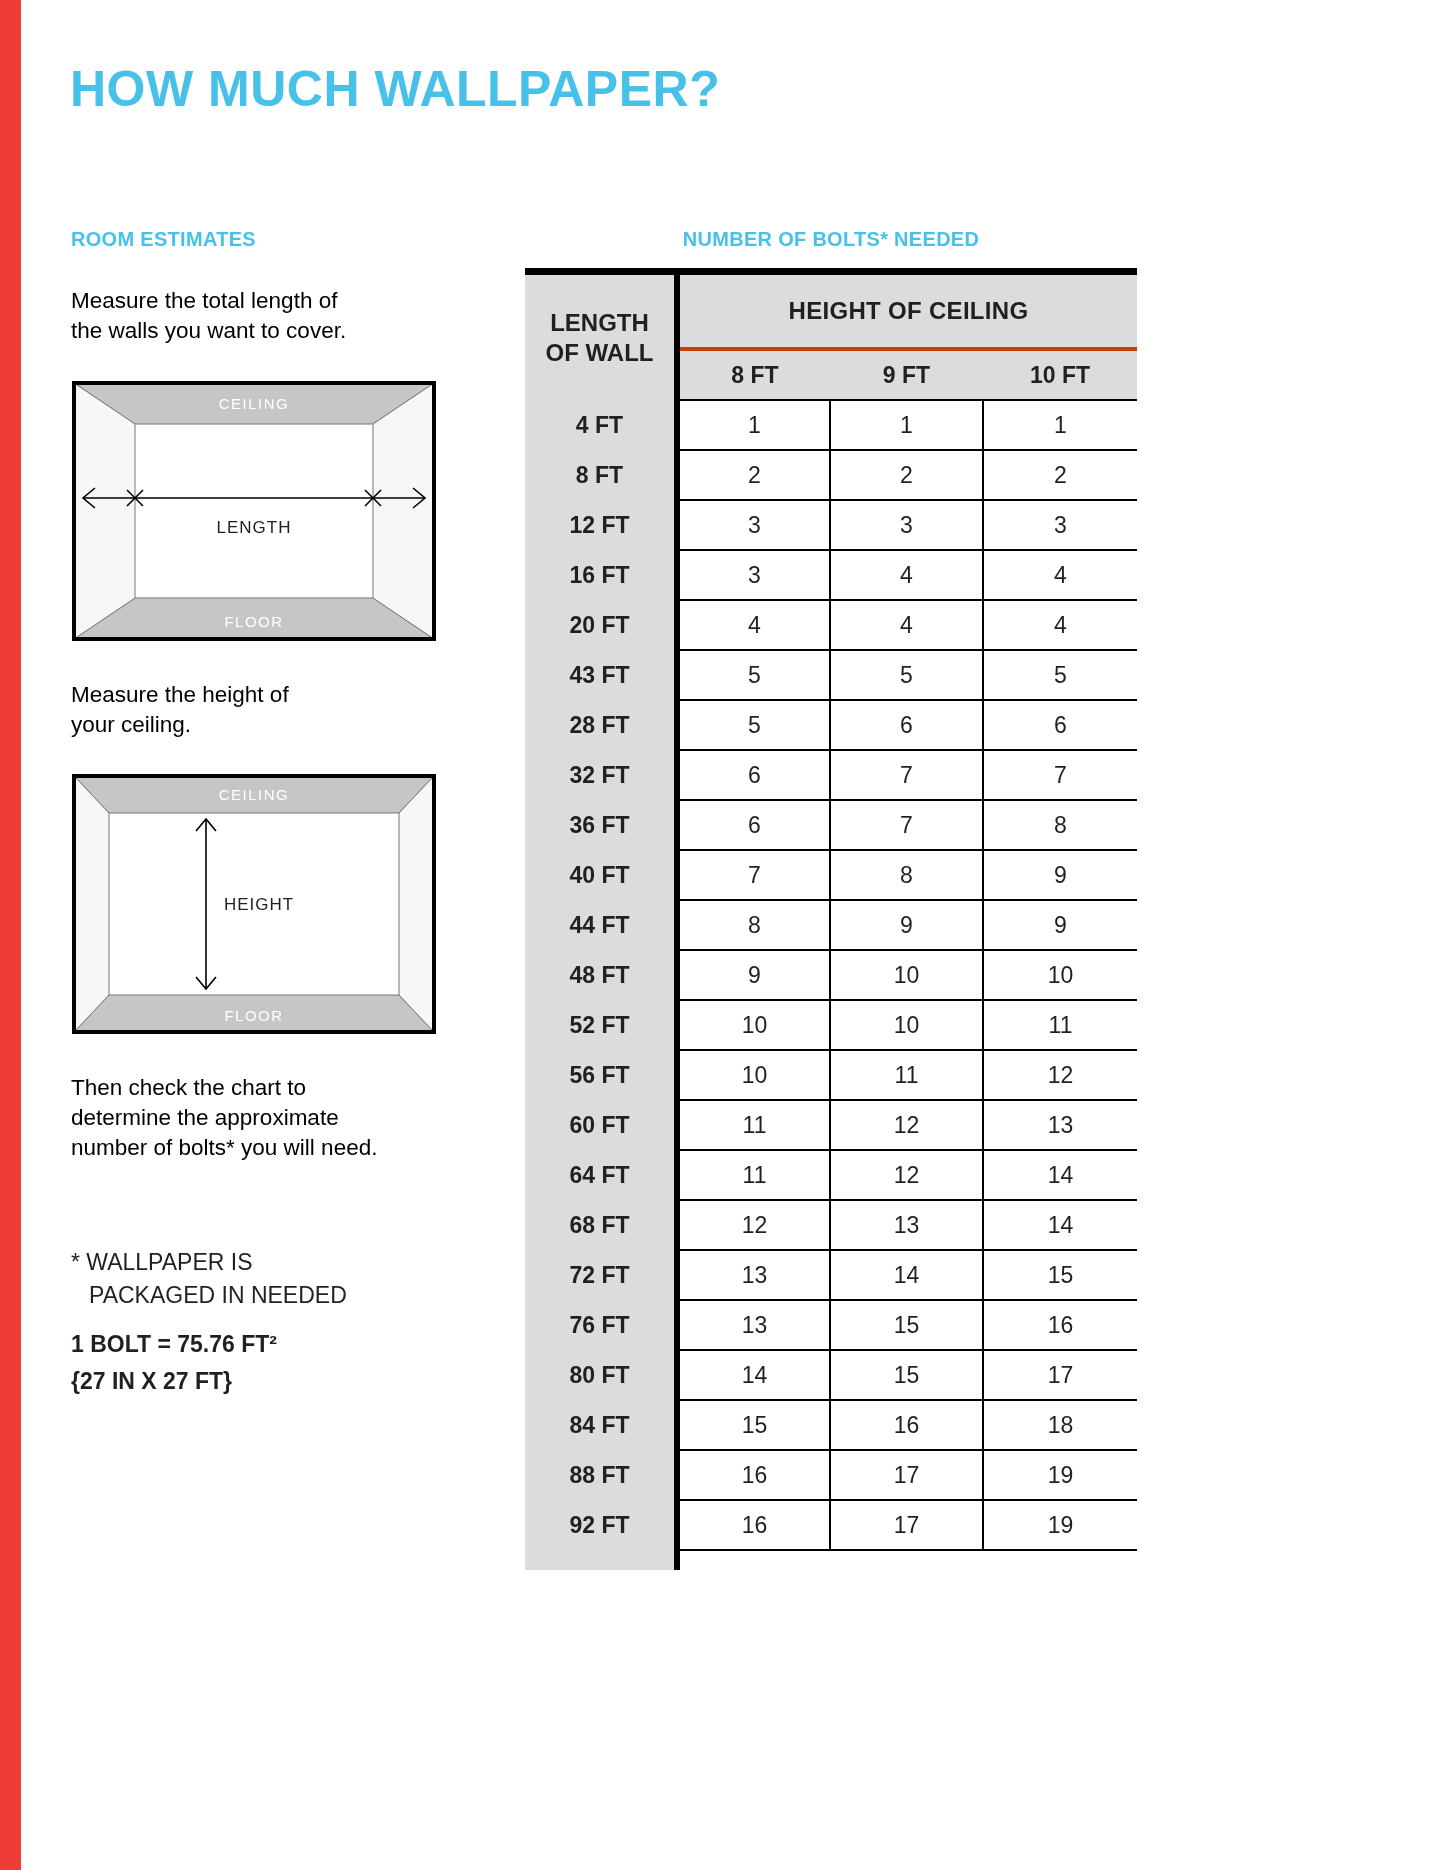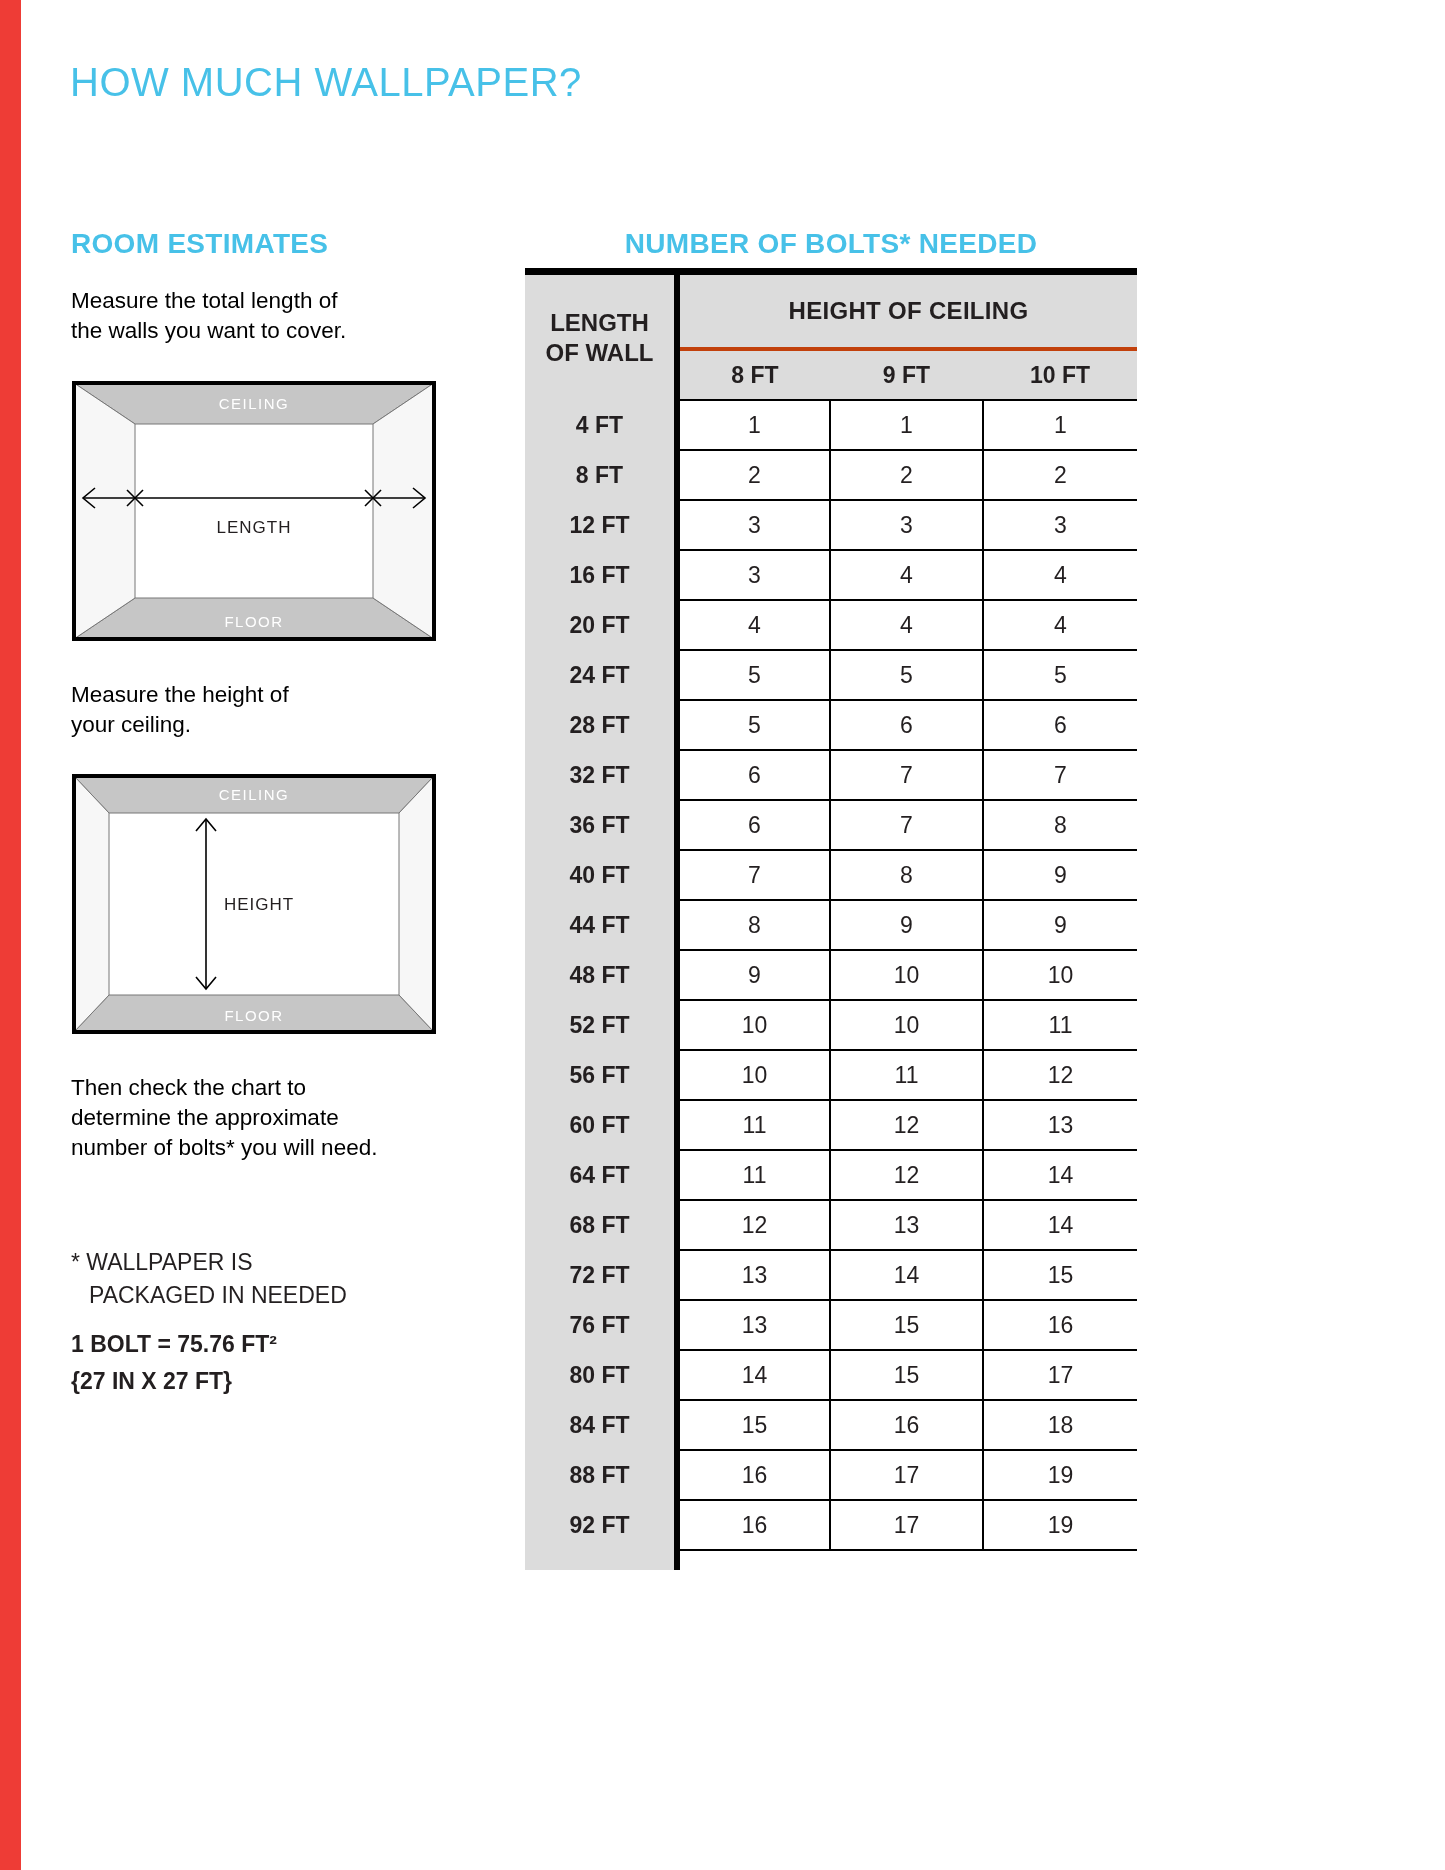--- a/index.html
+++ b/index.html
@@ -8,24 +8,24 @@
     background: #ffffff; overflow: hidden;
     font-family: "Liberation Sans", sans-serif;
     color: #231f20;
   }
   .red-bar {
     position: absolute; left: 0; top: 0; width: 21px; height: 1870px;
     background: #ee3c36;
   }
   .title {
     position: absolute; left: 70px; top: 60px; margin: 0;
-    font-size: 40px; font-weight: normal; color: #47c1e8; letter-spacing: 0.5px;
+    font-size: 50px; font-weight: bold; color: #47c1e8; letter-spacing: 0.5px;
   }
   .section-heading {
-    margin: 0; font-size: 28px; font-weight: bold; color: #47c1e8; letter-spacing: 0.3px;
+    margin: 0; font-size: 20px; font-weight: bold; color: #47c1e8; letter-spacing: 0.3px;
   }
   #room-estimates-heading { position: absolute; left: 71px; top: 228px; }
   #table-heading { position: absolute; left: 525px; top: 228px; width: 612px; text-align: center; }
   .para {
     position: absolute; left: 71px; margin: 0;
     font-size: 22.5px; line-height: 1.34; white-space: pre-line; color: #000000;
   }
   #para-step1 { top: 286px; }
   #para-step2 { top: 680px; }
   #para-step3 { top: 1073px; }
@@ -186,21 +186,21 @@
   </tr>
 
   <tr>
     <td class="cell-label row-label">20 FT</td>
     <td class="data-cell">4</td>
     <td class="data-cell">4</td>
     <td class="data-cell">4</td>
   </tr>
 
   <tr>
-    <td class="cell-label row-label">24 FT</td>
+    <td class="cell-label row-label">43 FT</td>
     <td class="data-cell">5</td>
     <td class="data-cell">5</td>
     <td class="data-cell">5</td>
   </tr>
 
   <tr>
     <td class="cell-label row-label">28 FT</td>
     <td class="data-cell">5</td>
     <td class="data-cell">6</td>
     <td class="data-cell">6</td>

